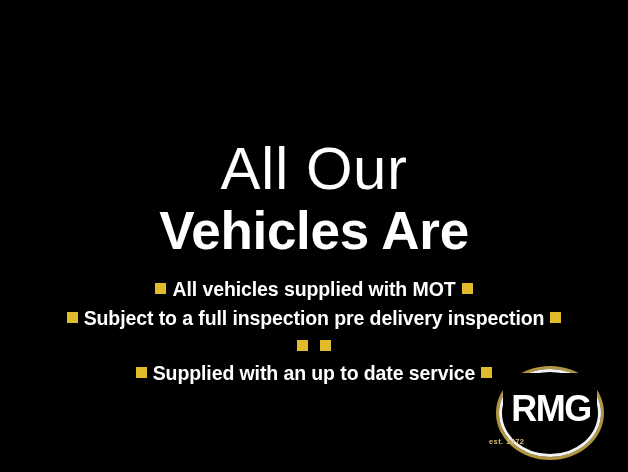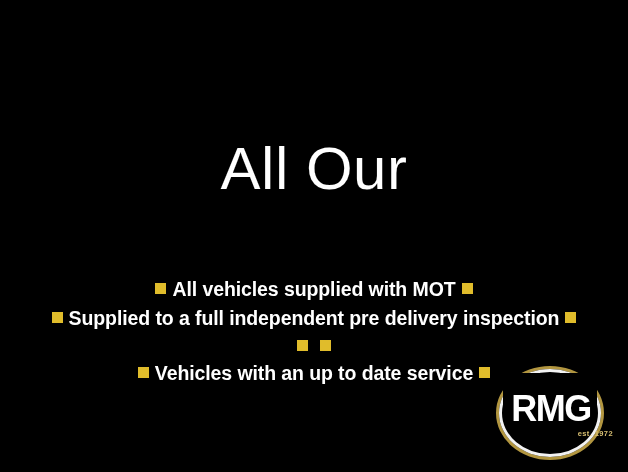--- a/index.html
+++ b/index.html
@@ -129,56 +129,57 @@
     font-family: "Liberation Sans", sans-serif;
     font-weight: 700;
     font-size: 36px;
     letter-spacing: -1.5px;
     line-height: 36px;
     text-shadow: 1px 0 0 #000, -1px 0 0 #000;
   }
   .logo-est {
     position: absolute;
     left: 0;
-    top: 56px;
+    top: 64px;
     width: 124px;
-    text-align: right;
+    text-align: left;
     color: #d8bf72;
     font-family: "Liberation Sans", sans-serif;
     font-weight: 700;
     font-size: 7.5px;
     letter-spacing: 0.4px;
     line-height: 9px;
   }
 </style>
 </head>
 <body>
 
 <div id="poster">
 
   <div class="headline-block">
     <span class="headline-thin">All Our</span>
+    <span class="headline-bold">Vehicles Are</span>
   </div>
 
   <div class="bullet-list">
 
     <span class="bullet-line">
       <span class="bullet-sq left"></span><span class="bullet-text">All vehicles supplied with MOT</span><span class="bullet-sq right"></span>
     </span>
 
     <span class="bullet-line">
-      <span class="bullet-sq left"></span><span class="bullet-text">Supplied to a full independent pre delivery inspection</span><span class="bullet-sq right"></span>
+      <span class="bullet-sq left"></span><span class="bullet-text">Subject to a full inspection pre delivery inspection</span><span class="bullet-sq right"></span>
     </span>
 
     <span class="bullet-line">
       <span class="bullet-sq left"></span><span class="bullet-sq right"></span>
     </span>
 
     <span class="bullet-line">
-      <span class="bullet-sq left"></span><span class="bullet-text">Vehicles with an up to date service</span><span class="bullet-sq right"></span>
+      <span class="bullet-sq left"></span><span class="bullet-text">Supplied with an up to date service</span><span class="bullet-sq right"></span>
     </span>
 
   </div>
 
   <div class="logo">
     <div class="logo-ring-outer"></div>
     <div class="logo-ring-inner"></div>
     <div class="logo-ring-mask"></div>
     <div class="logo-word">RMG</div>
     <div class="logo-est">est. 1972</div>

